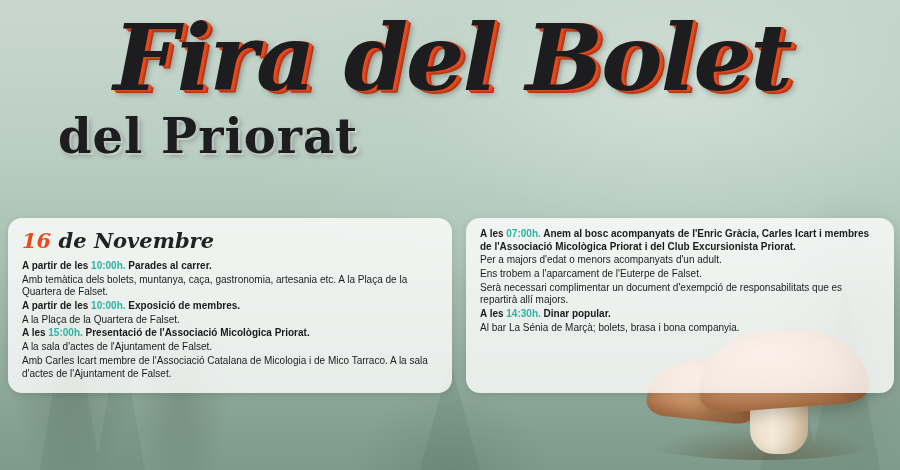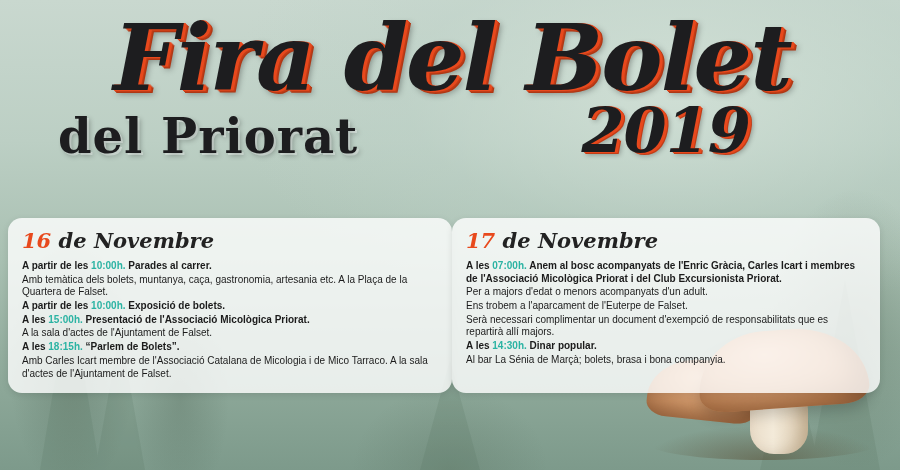--- a/index.html
+++ b/index.html
@@ -118,20 +118,21 @@
       5px 3px 5px rgba(0,0,0,0.3);
     letter-spacing: -1px;
   }
 
   
   .panels {
     position: absolute;
     left: 0; top: 218px;
     width: 100%;
     display: flex;
+    gap: 14px;
     padding: 0 8px;
   }
   .panel {
     background: rgba(255,255,255,0.80);
     border-radius: 14px;
     padding: 10px 14px 12px 14px;
     flex: 1 1 0;
     min-width: 0;
     box-shadow: 0 2px 7px rgba(0,0,0,0.10);
   }
@@ -166,52 +167,48 @@
       <polygon points="810,300 845,110 880,300"></polygon>
       <polygon points="760,300 790,170 820,300"></polygon>
       <polygon points="420,300 450,190 480,300"></polygon>
     </g>
   </svg>
 
   <div class="title-block">
     <div class="title-main">Fira del Bolet</div>
     <div class="title-row2">
       <div class="title-sub">del Priorat</div>
-      <div class="title-year">2019</div>
     </div>
   </div>
 
   <div class="mushroom">
     <div class="ground"></div>
     <div class="cap2"></div>
     <div class="stem"></div>
     <div class="cap"></div>
   </div>
 
   <div class="panels">
 
     <div class="panel panel-left">
       <div class="panel-date">
         <span class="num">16</span><span> de Novembre</span>
       </div>
       <div class="entries">
         <p class="entry"><span class="lead">A partir de les </span><span class="hl">10:00h.</span><span class="what"> Parades al carrer.</span></p>
         <p class="entry">Amb temàtica dels bolets, muntanya, caça, gastronomia, artesania etc. A la Plaça de la Quartera de Falset.</p>
-        <p class="entry"><span class="lead">A partir de les </span><span class="hl">10:00h.</span><span class="what"> Exposició de bolets.</span></p>
+        <p class="entry"><span class="lead">A partir de les </span><span class="hl">10:00h.</span><span class="what"> Exposició de membres.</span></p>
+        <p class="entry">A la Plaça de la Quartera de Falset.</p>
         <p class="entry"><span class="lead">A les </span><span class="hl">15:00h.</span><span class="what"> Presentació de l'Associació Micològica Priorat.</span></p>
         <p class="entry">A la sala d'actes de l'Ajuntament de Falset.</p>
-        <p class="entry"><span class="lead">A les </span><span class="hl">18:15h.</span><span class="what"> “Parlem de Bolets”.</span></p>
         <p class="entry">Amb Carles Icart membre de l'Associació Catalana de Micologia i de Mico Tarraco. A la sala d'actes de l'Ajuntament de Falset.</p>
       </div>
     </div>
 
     <div class="panel panel-right">
-      <div class="panel-date">
-        <span class="num">17</span><span> de Novembre</span>
-      </div>
       <div class="entries">
         <p class="entry"><span class="lead">A les </span><span class="hl">07:00h.</span><span class="what"> Anem al bosc acompanyats de l'Enric Gràcia, Carles Icart i membres de l'Associació Micològica Priorat i del Club Excursionista Priorat.</span></p>
         <p class="entry">Per a majors d'edat o menors acompanyats d'un adult.</p>
         <p class="entry">Ens trobem a l'aparcament de l'Euterpe de Falset.</p>
         <p class="entry">Serà necessari complimentar un document d'exempció de responsabilitats que es repartirà allí majors.</p>
         <p class="entry"><span class="lead">A les </span><span class="hl">14:30h.</span><span class="what"> Dinar popular.</span></p>
         <p class="entry">Al bar La Sénia de Marçà; bolets, brasa i bona companyia.</p>
       </div>
     </div>
 

